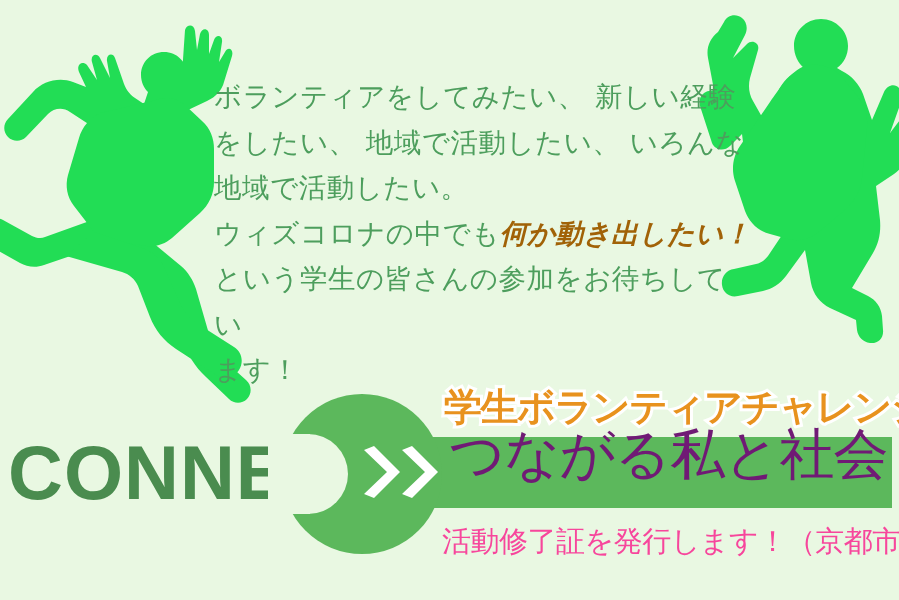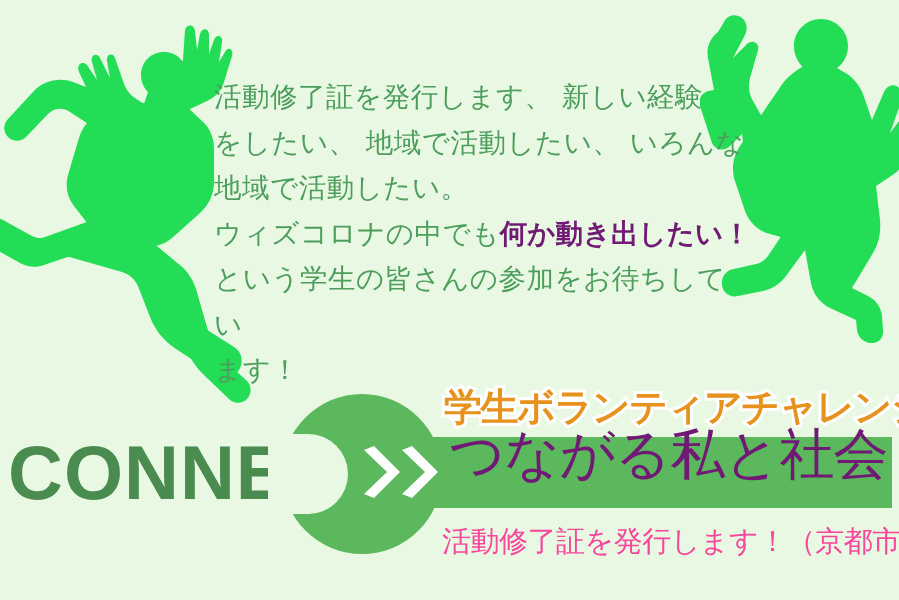--- a/index.html
+++ b/index.html
@@ -30,23 +30,24 @@
     left:214px; top:74px;
     width:540px;
     font-size:27.5px;
     line-height:45.5px;
     color:#4d9e5d;
     letter-spacing:0.5px;
     white-space:pre-wrap;
     font-weight:400;
   }
   #body-copy .hl {
-    color:#701a75;
+    color:#a16207;
     font-weight:bold;
     letter-spacing:0px;
+    font-style:italic;
   }
 
   
   #connect-word {
     position:absolute;
     left:8px; top:435px;
     font-size:76px;
     line-height:76px;
     font-weight:bold;
     color:#4a8c4f;
@@ -306,21 +307,21 @@
       C 111 243 99 246 88 243
       L 70 238
       C 58 235 49 226 45 215
       L 35 185
       C 31 173 33 160 40 150
       L 70 106
       C 78 95 90 75 105 70
       Z"></path>
   </svg>
 
-  <div id="body-copy"><span>活動修了証を発行します、 新しい経験</span>
+  <div id="body-copy"><span>ボランティアをしてみたい、 新しい経験</span>
 <span>をしたい、 地域で活動したい、 いろんな</span>
 <span>地域で活動したい。</span>
 <span>ウィズコロナの中でも</span><span class="hl">何か動き出したい！</span>
 <span>という学生の皆さんの参加をお待ちしてい</span>
 <span>ます！</span></div>
 
   <div id="connect-word">CONNECT</div>
 
   <div id="banner"></div>
 

